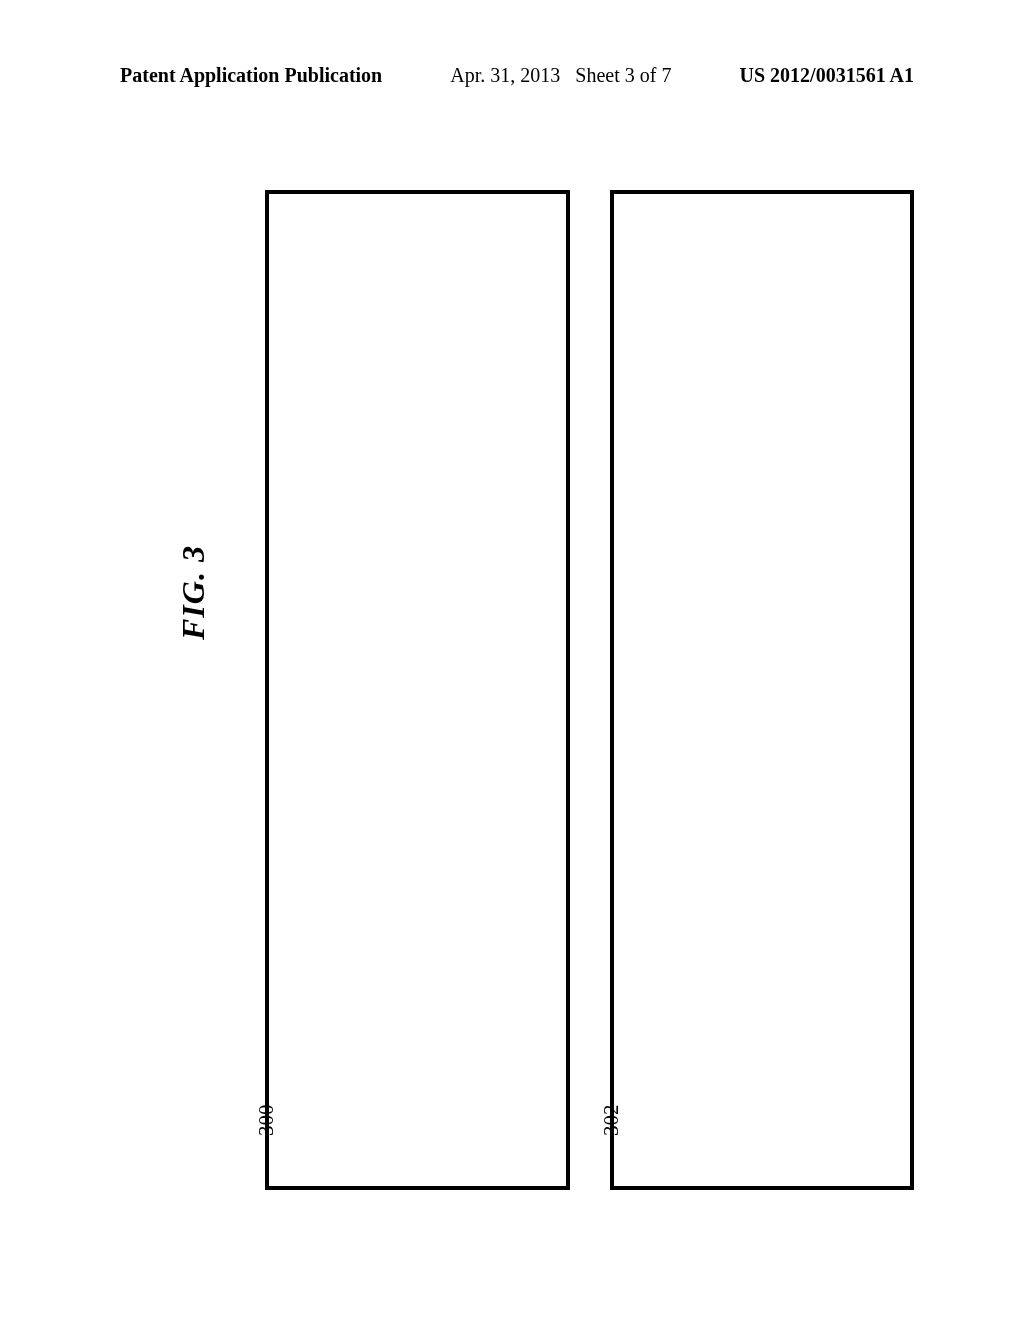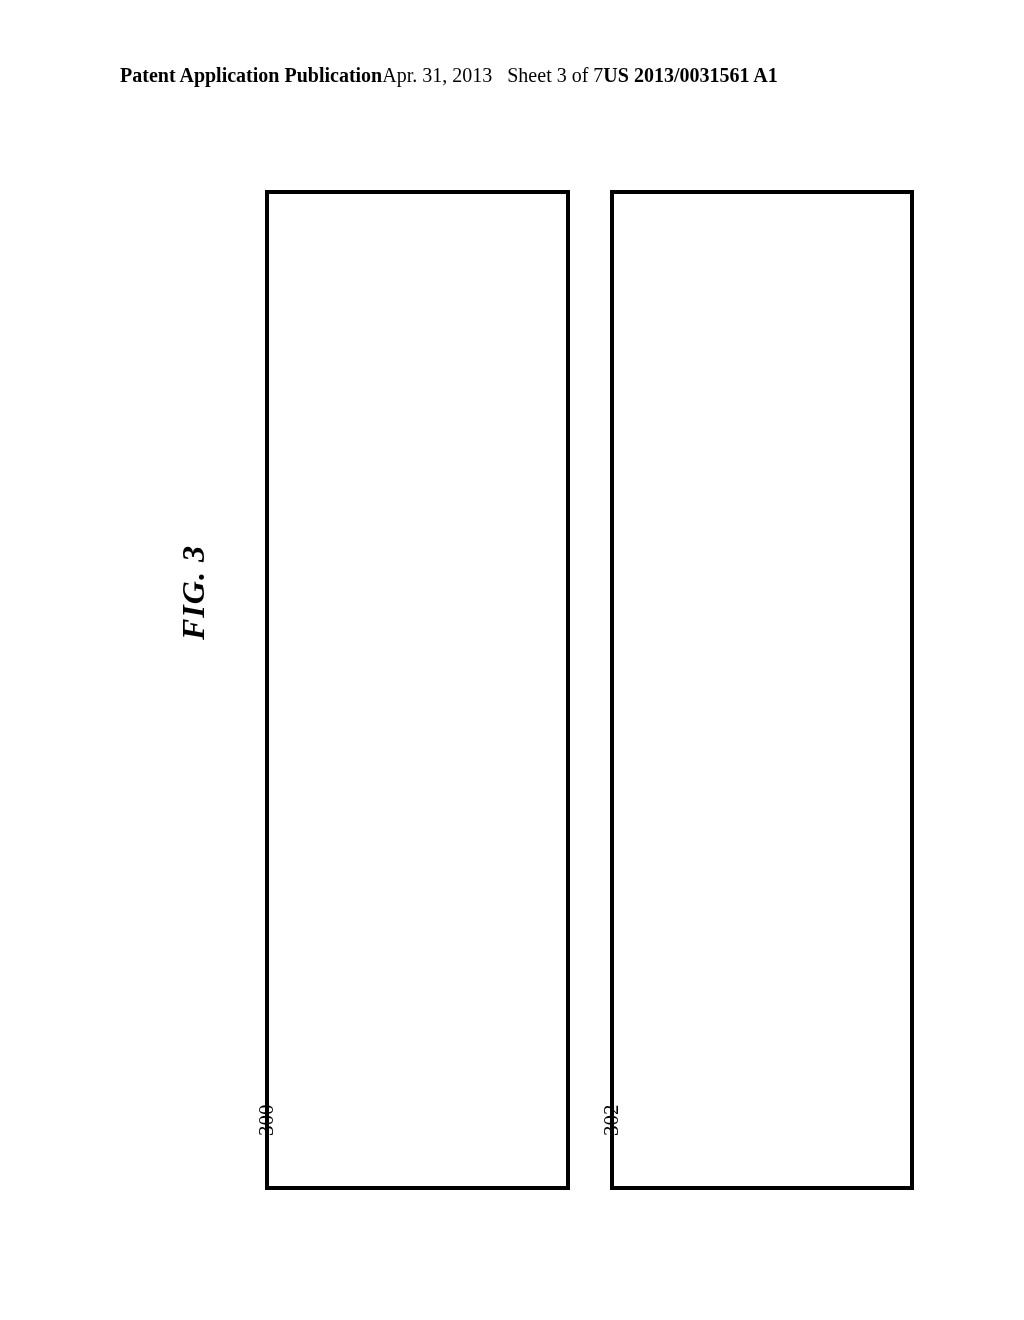--- a/index.html
+++ b/index.html
@@ -10,20 +10,21 @@
     font-family: "Times New Roman", Times, serif;
     position: relative;
     color: #000;
   }
   .header {
     position: absolute;
     top: 64px;
     left: 120px;
     right: 110px;
     display: flex;
+    justify-content: space-between;
     align-items: baseline;
     font-size: 20px;
   }
   .header .left { font-weight: bold; }
   .header .center { font-weight: normal; white-space: pre; }
   .header .right { font-weight: bold; }
   .figure-area {
     position: absolute;
     top: 180px;
     left: 120px;
@@ -68,21 +69,21 @@
     font-family: "Times New Roman", Times, serif;
     font-weight: normal;
   }
 </style>
 </head>
 <body>
 
 <div class="header">
   <span class="left">Patent Application Publication</span>
   <span class="center">Apr. 31, 2013   Sheet 3 of 7</span>
-  <span class="right">US 2013/0031561 A1</span>
+  <span class="right">US 2012/0031561 A1</span>
 </div>
 
 <div class="figure-area">
   <div class="fig-label">FIG.  3</div>
   <div class="boxes">
     <div class="patent-box">
       <span class="box-number">300</span>
     </div>
     <div class="patent-box">
       <span class="box-number">302</span>

